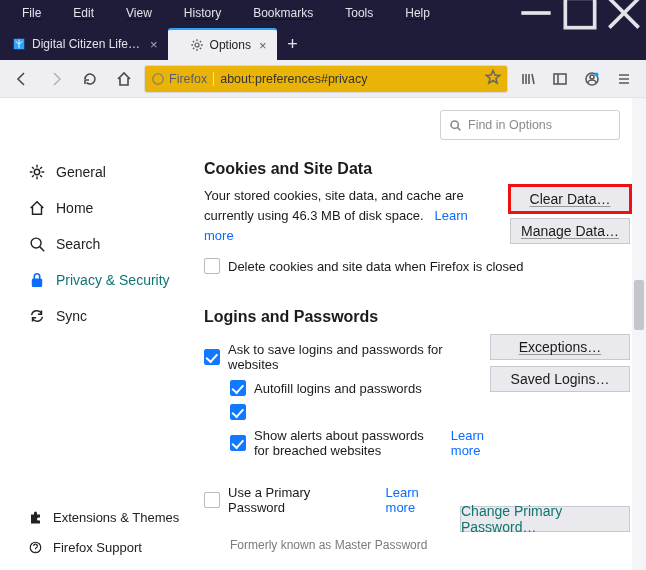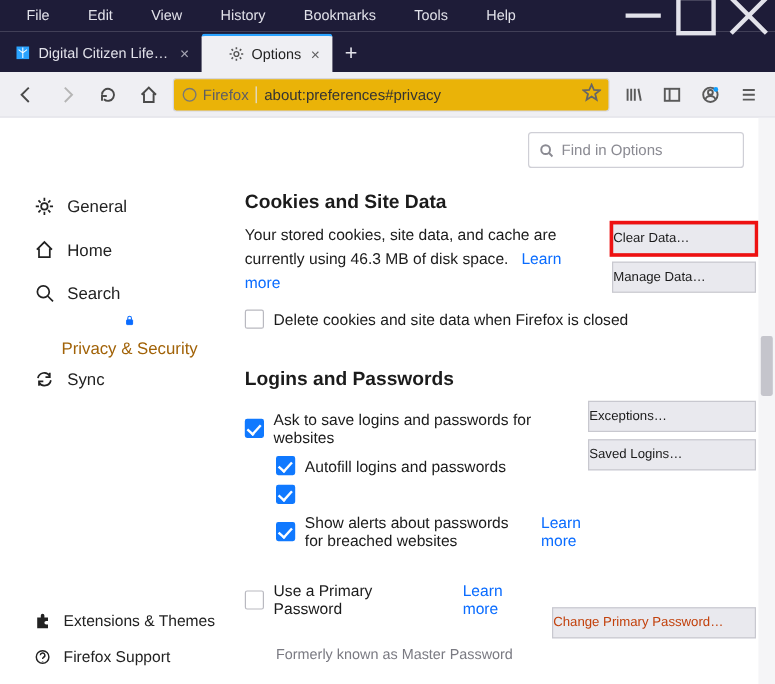--- a/index.html
+++ b/index.html
@@ -36,56 +36,56 @@
 
   
   .page { display: flex; height: calc(570px - 26px - 34px - 38px); position: relative; }
   .findrow { position: absolute; top: 12px; right: 26px; }
   .findbox { width: 180px; height: 30px; border: 1px solid #cfcfd6; border-radius: 3px; display: flex; align-items: center; gap: 6px; padding: 0 8px; font-size: 12.5px; color: #8a8a92; }
   .findbox svg { width: 13px; height: 13px; stroke: #8a8a92; fill: none; stroke-width: 2; }
 
   .sidebar { width: 188px; padding: 56px 0 0 12px; font-size: 14px; color: #222; display: flex; flex-direction: column; }
   .side-item { display: flex; align-items: center; gap: 10px; height: 36px; padding-left: 16px; border-radius: 3px; }
   .side-item svg { width: 18px; height: 18px; stroke: #222; fill: none; stroke-width: 1.6; }
-  .side-item.active { color: #a16207; flex-direction: column; }
+  .side-item.active { color: #0f766e; }
   .side-item.active svg { stroke: #0a6cff; fill: #0a6cff; }
   .side-foot { margin-top: auto; margin-bottom: 8px; font-size: 13px; color: #222; }
   .side-foot .side-item { height: 30px; }
   .side-foot svg { width: 15px; height: 15px; }
 
   .main { flex: 1; padding: 62px 16px 0 16px; font-size: 13px; color: #1b1b1b; position: relative; overflow: hidden; }
   .vscroll { position: absolute; right: 0; top: 0; width: 14px; height: 100%; background: #f5f5f7; }
   .vscroll .thumb { position: absolute; left: 2px; width: 10px; height: 50px; top: 182px; background: #c5c5cc; border-radius: 2px; }
 
   h2.sect { font-size: 16px; font-weight: 600; margin-bottom: 8px; }
   .cookies-row { display: flex; gap: 10px; }
   .cookies-text { flex: 1; line-height: 1.55; }
   .blue-link { color: #0a6cff; cursor: pointer; }
   .btncol { display: flex; flex-direction: column; gap: 6px; width: 120px; }
-  .btn { background: #e9e9ee; border: 1px solid #c8c8cf; height: 26px; font-size: 11px; display: flex; align-items: center; justify-content: flex-start; }
-  .btn.disabled { color: #c2410c; margin-top: 38px; }
+  .btn { background: #e9e9ee; border: 1px solid #c8c8cf; height: 26px; font-size: 14px; display: flex; align-items: center; justify-content: center; }
+  .btn.disabled { color: #0f766e; margin-top: 38px; }
   .btn.hl { outline: 3px solid #e11; outline-offset: -1px; }
 
   .chk { display: flex; align-items: center; gap: 8px; margin-top: 12px; font-size: 13px; }
   .chkbox { width: 16px; height: 16px; border: 1px solid #b9b9c0; border-radius: 2px; background: #fff; display: flex; align-items: center; justify-content: center; flex: none; }
   .chkbox.on { background: #1079ff; border-color: #1079ff; }
   .chkbox.on::after { content: ""; width: 9px; height: 5px; border-left: 2px solid #fff; border-bottom: 2px solid #fff; transform: rotate(-48deg) translateY(-1px); }
 
   .logins { margin-top: 34px; }
   .logins .row { display: flex; }
   .logins .options { flex: 1; }
   .logins .options .chk { margin-top: 8px; }
   .logins .options .chk.indent { margin-left: 26px; }
   .logins .btncol2 { display: flex; flex-direction: column; gap: 6px; width: 140px; }
   .logins .btncol2 .btn { width: 140px; }
   .note { margin-left: 26px; margin-top: 6px; font-size: 12px; color: #7a7a82; }
   .logins .primary-row { display: flex; align-items: center; margin-top: 10px; gap: 12px; }
   .logins .primary-row .btn { width: 170px; }
 
-  .u { text-decoration-color: rgba(0,0,0,.35); text-underline-offset: 2px; }
+  .u { text-decoration: underline; text-decoration-color: rgba(0,0,0,.35); text-underline-offset: 2px; }
 </style>
 </head>
 <body>
 
 <div class="titlebar">
   <div class="menus">
     <span><span class="u">File</span></span>
     <span><span class="u">Edit</span></span>
     <span><span class="u">View</span></span>
     <span><span class="u">History</span></span>

